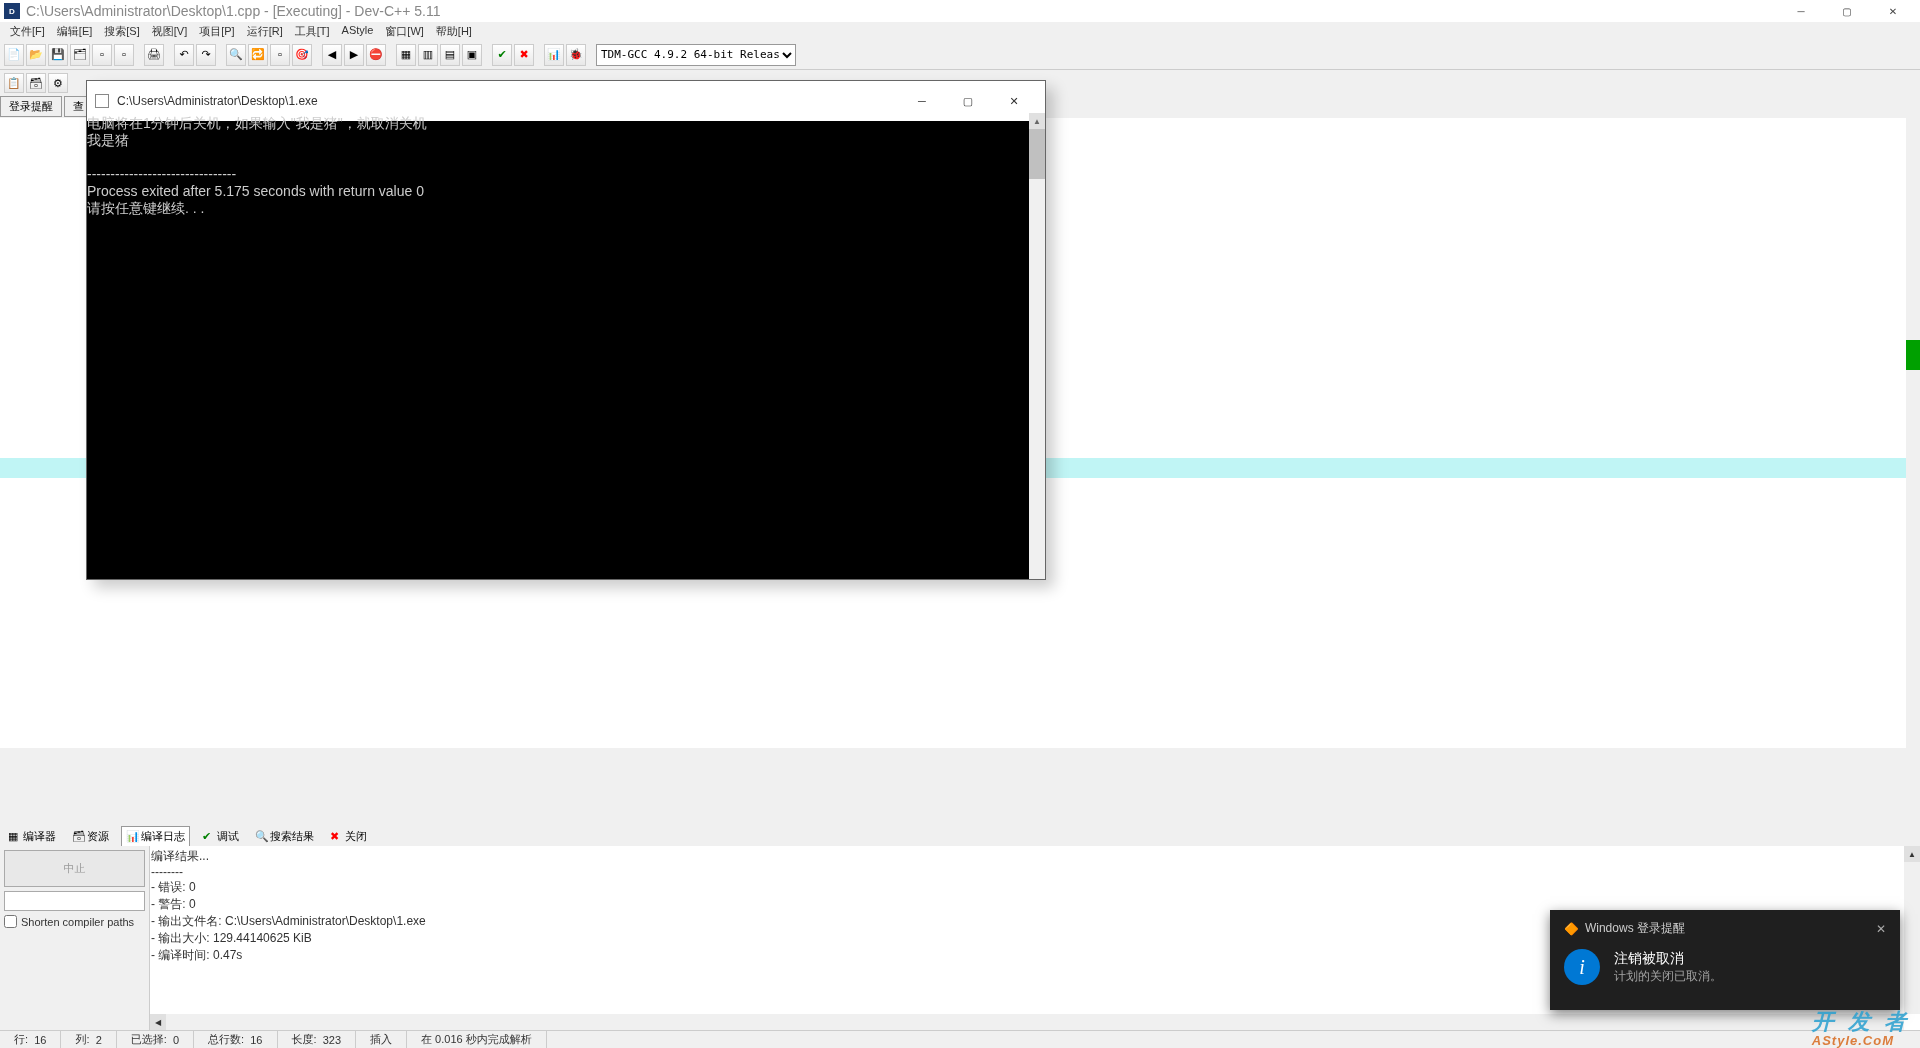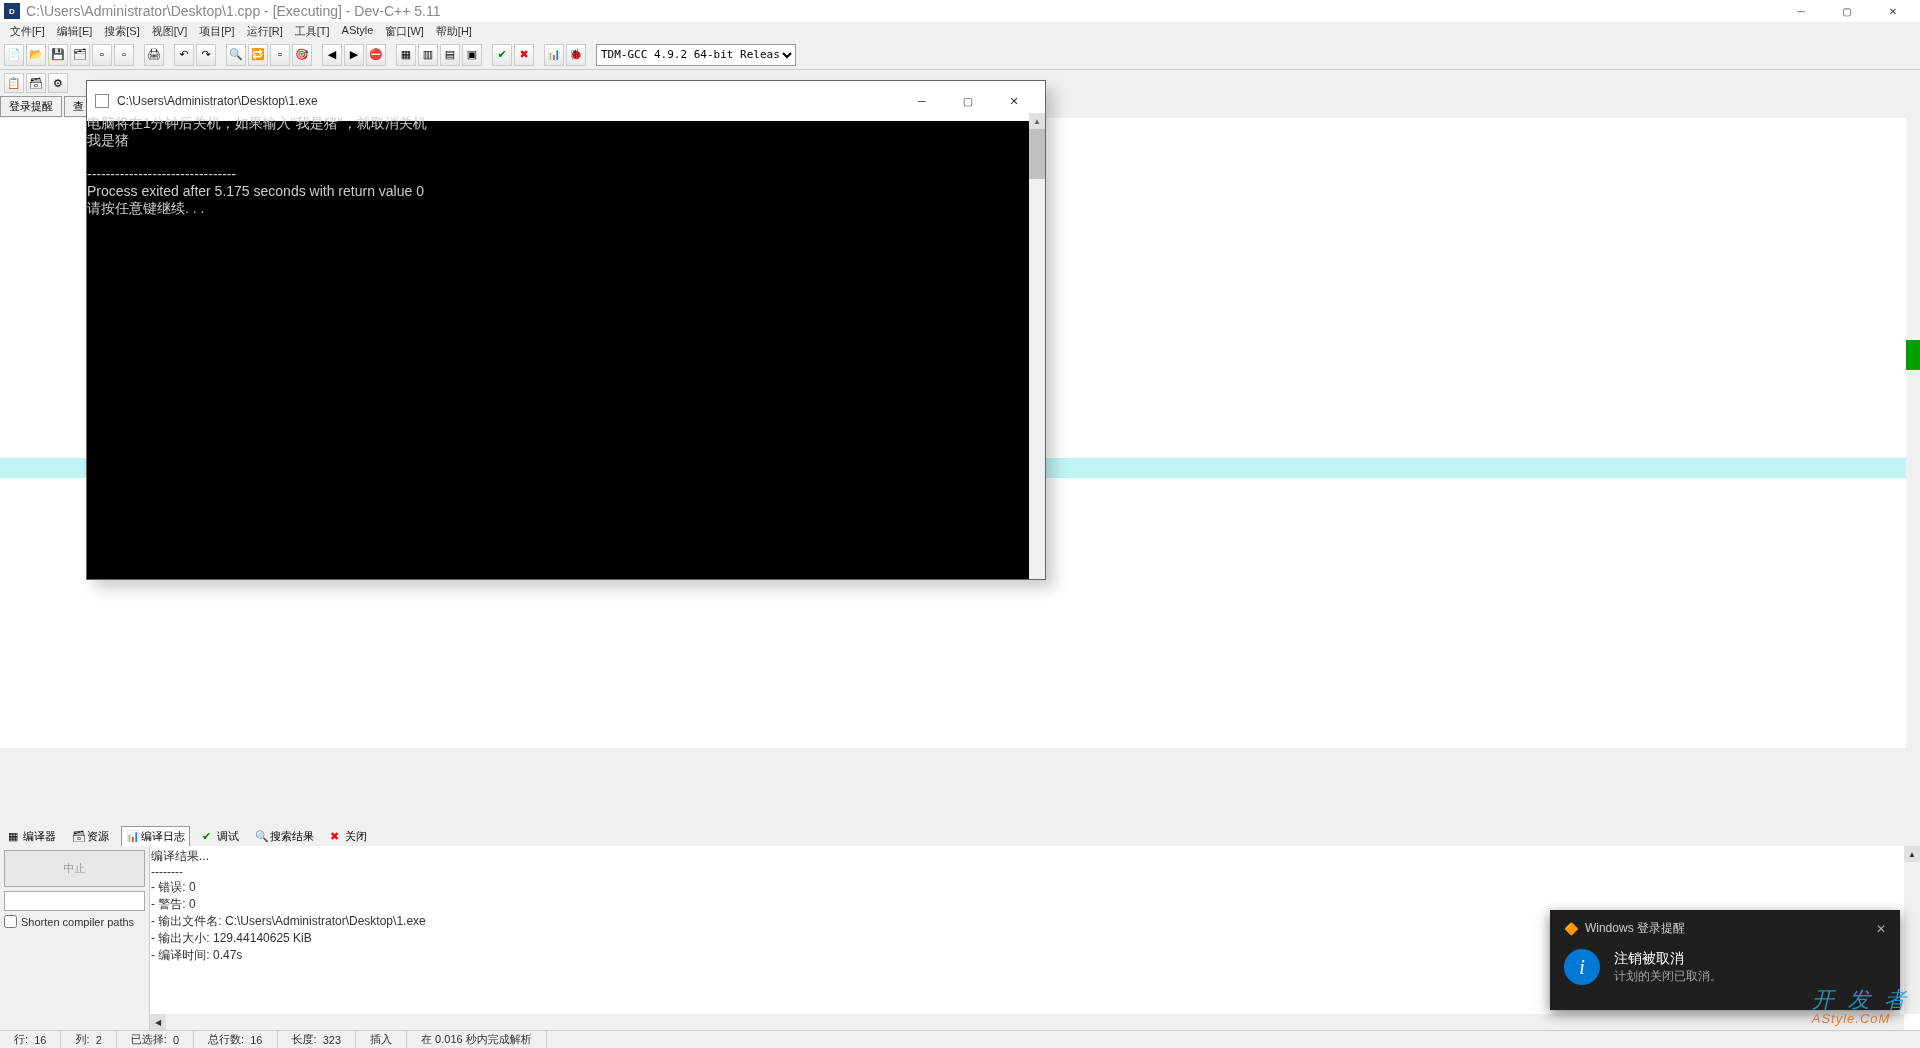--- a/index.html
+++ b/index.html
@@ -73,21 +73,21 @@
 .toast { position: absolute; right: 20px; bottom: 38px; width: 350px; height: 100px; background: #1f1f1f; color: #fff; padding: 10px 14px; box-shadow: 0 4px 12px rgba(0,0,0,0.5); }
 .toast .t-head { display: flex; align-items: center; font-size: 12px; color: #ccc; gap:6px;}
 .toast .t-head .t-icon { color: #ffb900; }
 .toast .t-close { margin-left: auto; color: #aaa; cursor:pointer;}
 .toast .t-body { display: flex; align-items: center; margin-top: 12px; gap: 14px; }
 .toast .info-circle { width: 36px; height: 36px; border-radius: 50%; background: #0078d4; display:flex;align-items:center;justify-content:center; font-size:20px; font-family: Georgia,serif; font-style:italic;}
 .toast .t-title { font-size: 14px; font-weight: normal; }
 .toast .t-msg { font-size: 12px; color: #a3a3a3; }
 
 
-.watermark { position: absolute; right: 10px; bottom: 22px; color: #2aa0d0; font-size: 22px; font-style: italic; font-weight: normal; letter-spacing: 4px; opacity: 0.85; pointer-events:none;}
+.watermark { position: absolute; right: 10px; bottom: 0; color: #2aa0d0; font-size: 22px; font-style: italic; font-weight: bold; letter-spacing: 4px; opacity: 0.85; pointer-events:none;}
 .watermark .sub{ display:block; font-size:13px; letter-spacing:1px; color:#d86a1e; margin-top:-4px;}
 
 .ico { font-size: 11px; line-height: 1; }
 </style>
 </head>
 <body>
 
 <div class="titlebar">
   <div class="app-icon">D</div>
   <span class="title-text">C:\Users\Administrator\Desktop\1.cpp - [Executing] - Dev-C++ 5.11</span>

